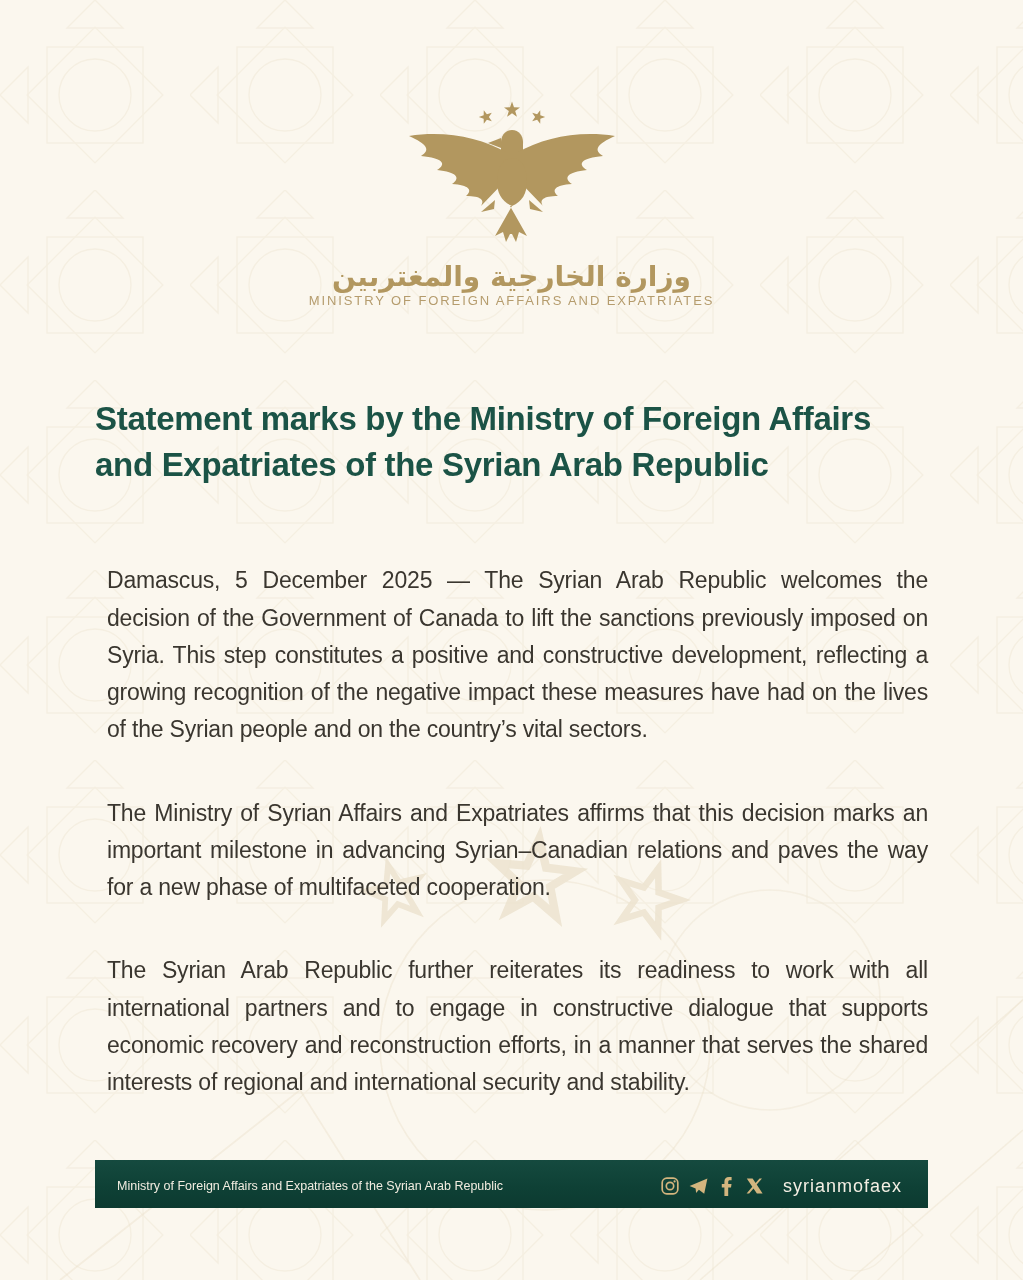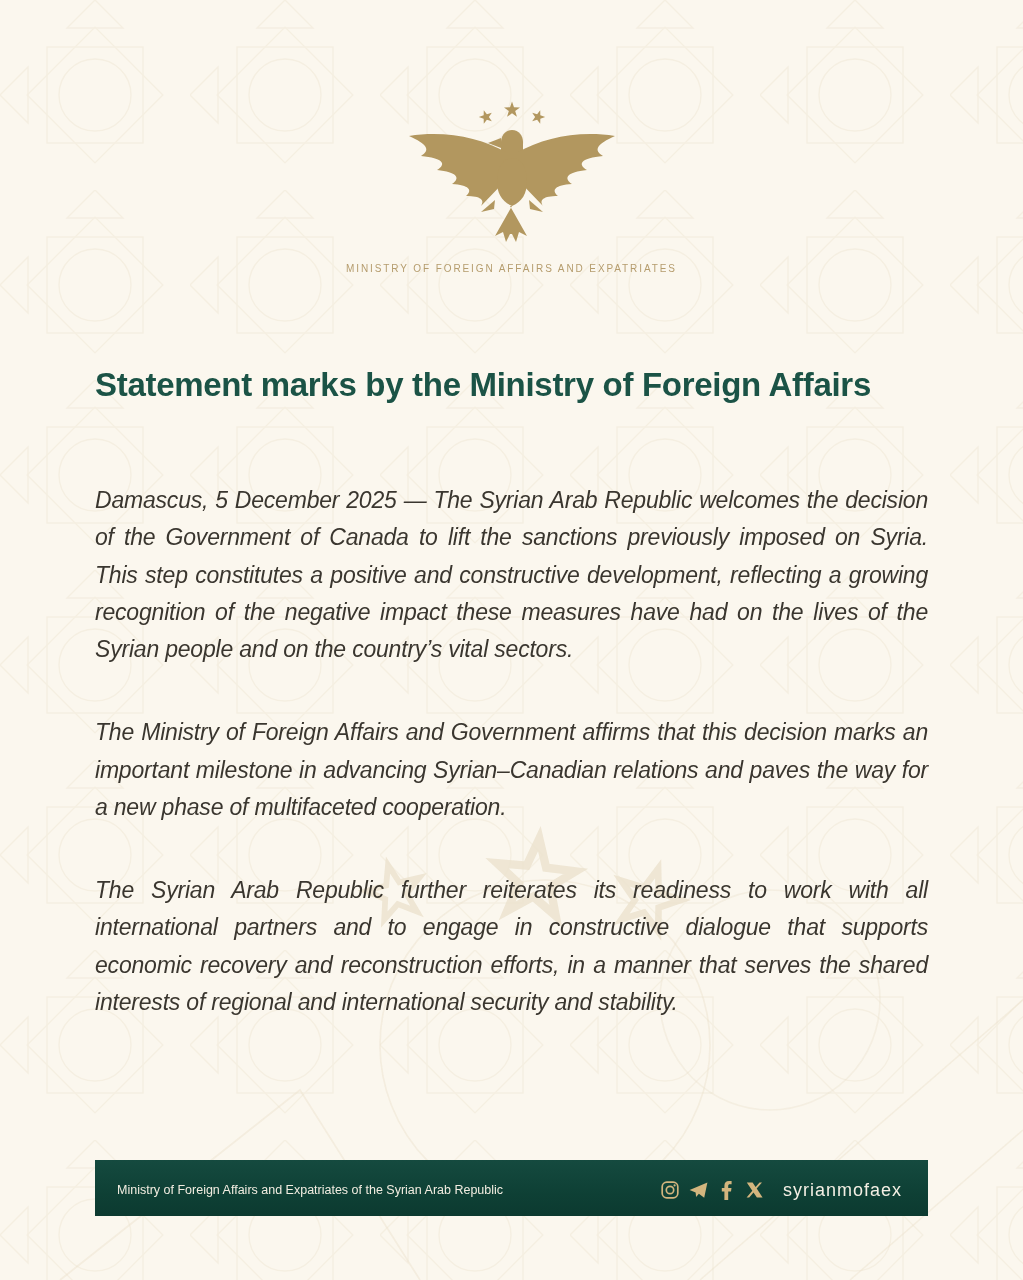--- a/index.html
+++ b/index.html
@@ -12,43 +12,43 @@
   .content{position:relative;z-index:1;width:100%;height:100%;}
 
   
   .emblem{ text-align:center; padding-top:100px; }
   .emblem svg.seal{ display:block;margin:0 auto; }
   .emblem-arabic{
     margin-top:2px; font-size:28px; color:#b2975f; font-weight:700;
     font-family:"DejaVu Sans", sans-serif; letter-spacing:1px;
   }
   .emblem-caption{
-    margin-top:5px; font-size:10px; letter-spacing:1.9px; color:#b59c6d;
+    font-size:13px; letter-spacing:1.9px; color:#b59c6d;
     text-transform:uppercase; font-weight:400;
   }
 
   
   .headline{
     margin:88px 95px 0 95px;
     font-size:33px; font-weight:700; color:#1b5346;
     line-height:1.4; letter-spacing:-0.3px;
   }
   .headline span{display:block;}
 
   
   .body-text{ margin:0 95px; color:#3a362f; }
   .body-text p{
-    margin:46px 0 0 0; font-size:23px; line-height:1.62;
-    text-align:justify; letter-spacing:-0.2px;font-style:italic;
+    margin:46px 0 0 12px; font-size:23px; line-height:1.62;
+    text-align:justify; letter-spacing:-0.2px;
   }
   .body-text p:first-child{ margin-top:74px; }
 
   
   .footer-bar{
-    position:absolute; left:95px; right:95px; top:1160px; height:56px;
+    position:absolute; left:95px; right:95px; top:1160px; height:48px;
     background:linear-gradient(180deg,#154a3f 0%,#0e4035 60%,#0c3a30 100%);
     display:flex; align-items:center; justify-content:space-between;
     padding:4px 26px 0 22px; box-sizing:border-box;
   }
   .footer-left{ color:#f2ede1; }
   .footer-org{ font-size:12.5px; line-height:1.45; }
   .footer-date{ font-size:12.5px; line-height:1.45; opacity:.95; }
   .footer-right{ display:flex; align-items:center; gap:9px; }
   .social-icon{ display:inline-flex; align-items:center; justify-content:center; width:19px; height:19px; }
   .footer-handle{
@@ -101,30 +101,32 @@
         <path d="M121 52 C 146 38 182 30 218 36 C 200 44 196 50 206 56 C 184 58 180 64 190 70 C 170 72 166 78 175 84 C 158 85 154 90 161 96 C 146 96 142 100 146 106 L 121 80 Z"></path>
 
         <path d="M115 58 c-10 0 -15 11 -15 24 0 11 5 20 15 24 10 -4 15 -13 15 -24 0 -13 -5 -24 -15 -24 z"></path>
 
         <path d="M98 100 l-14 12 13 -3 z"></path>
         <path d="M132 100 l14 12 -13 -3 z"></path>
 
         <path d="M115 106 l-17 30 8 -4 3 10 4 -8 2 0 4 8 3 -10 8 4 -17 -30 z"></path>
       </g>
     </svg>
+    <div class="emblem-arabic" dir="rtl">وزارة الخارجية والمغتربين</div>
     <div class="emblem-caption">MINISTRY OF FOREIGN AFFAIRS AND EXPATRIATES</div>
   </div>
 
   <h1 class="headline">
     <span>Statement marks by the Ministry of Foreign Affairs</span>
+    <span>and Expatriates of the Syrian Arab Republic</span>
   </h1>
 
   <div class="body-text">
     <p>Damascus, 5 December 2025 — The Syrian Arab Republic welcomes the decision of the Government of Canada to lift the sanctions previously imposed on Syria. This step constitutes a positive and constructive development, reflecting a growing recognition of the negative impact these measures have had on the lives of the Syrian people and on the country’s vital sectors.</p>
-    <p>The Ministry of Foreign Affairs and Government affirms that this decision marks an important milestone in advancing Syrian–Canadian relations and paves the way for a new phase of multifaceted cooperation.</p>
+    <p>The Ministry of Syrian Affairs and Expatriates affirms that this decision marks an important milestone in advancing Syrian–Canadian relations and paves the way for a new phase of multifaceted cooperation.</p>
     <p>The Syrian Arab Republic further reiterates its readiness to work with all international partners and to engage in constructive dialogue that supports economic recovery and reconstruction efforts, in a manner that serves the shared interests of regional and international security and stability.</p>
   </div>
 
   <div class="footer-bar">
     <div class="footer-left">
       <div class="footer-org">Ministry of Foreign Affairs and Expatriates of the Syrian Arab Republic</div>
     </div>
     <div class="footer-right">
       <span class="social-icon">
         <svg width="18" height="18" viewBox="0 0 18 18" fill="none" stroke="#d3b57e" stroke-width="1.7">

